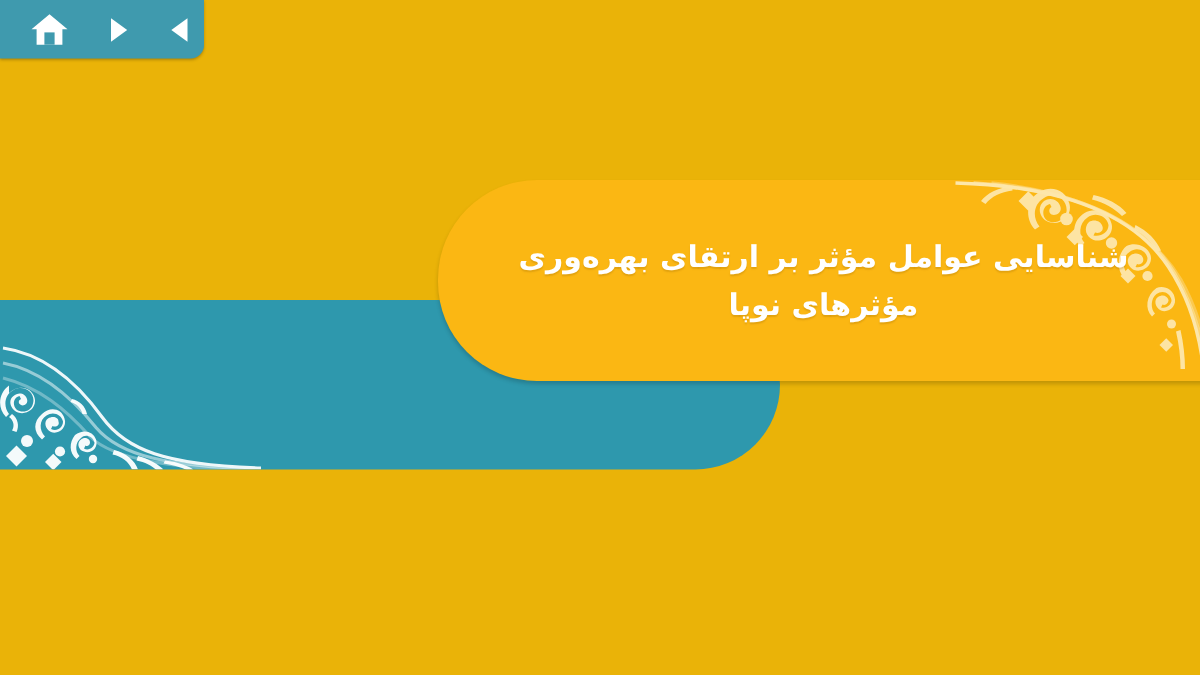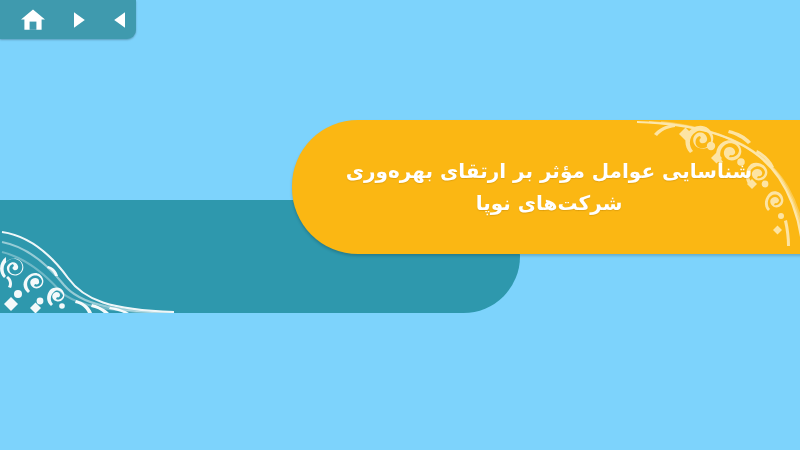--- a/index.html
+++ b/index.html
@@ -5,21 +5,21 @@
   html, body {
     margin: 0;
     padding: 0;
     background: #2b2b2b;
   }
   #slide {
     position: relative;
     width: 800px;
     height: 450px;
     overflow: hidden;
-    background: #7dd3fc;
+    background: #eab308;
     font-family: "DejaVu Sans", "Liberation Sans", sans-serif;
     user-select: none;
   }
 
   
   #navbar {
     position: absolute;
     left: 0;
     top: 0;
     width: 136px;
@@ -186,17 +186,17 @@
         <path d="M176 110 l4.5 -4.5 l4.5 4.5 l-4.5 4.5z"></path>
         <path d="M78 4 c-10 1 -17 5 -21 10 l3 2 c4 -5 10 -8 18 -9z"></path>
         <path d="M190 100 c2 9 3 18 3 26 l-3 0 c0 -8 -1 -16 -3 -25z"></path>
         <path d="M160 30 c8 4 14 10 17 17 l-3 1 c-3 -6 -8 -12 -15 -15z"></path>
         <path d="M132 10 c9 2 17 6 22 12 l-3 2 c-5 -5 -12 -9 -20 -11z"></path>
       </g>
     </svg>
 
     <div id="title-block">
       <div class="title-line">شناسایی عوامل مؤثر بر ارتقای بهره‌وری</div>
-      <div class="title-line">شرکت‌های نوپا</div>
+      <div class="title-line">مؤثر‌های نوپا</div>
     </div>
   </div>
 
 </div>
 
 </body></html>

